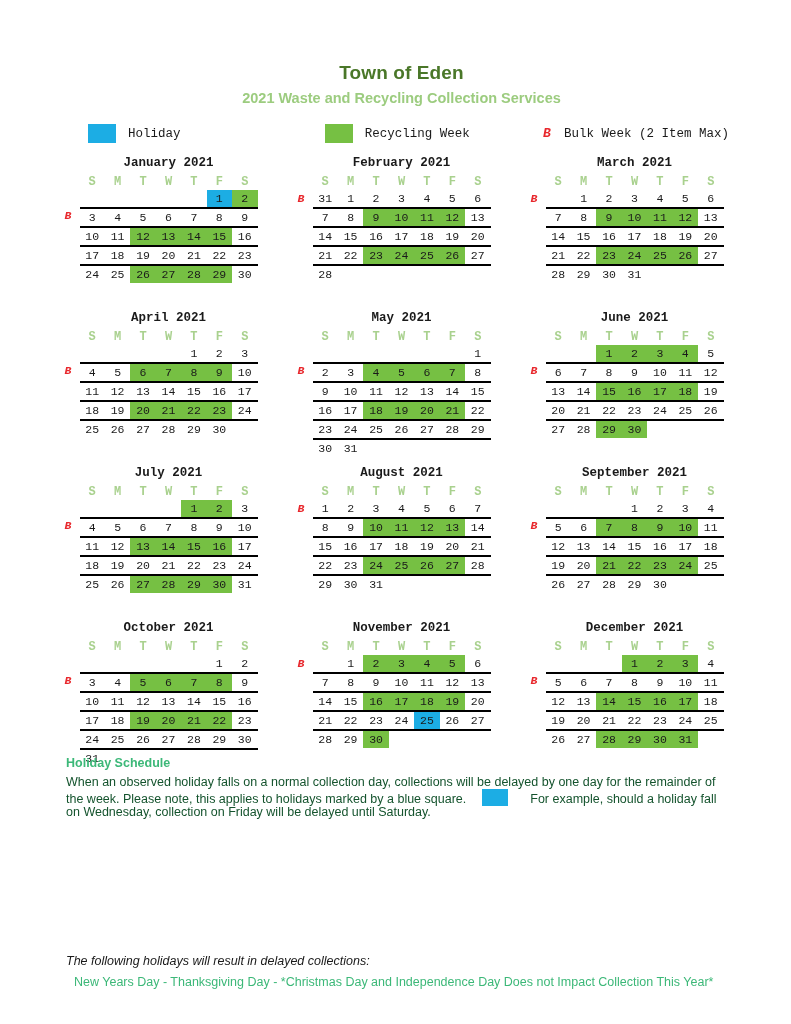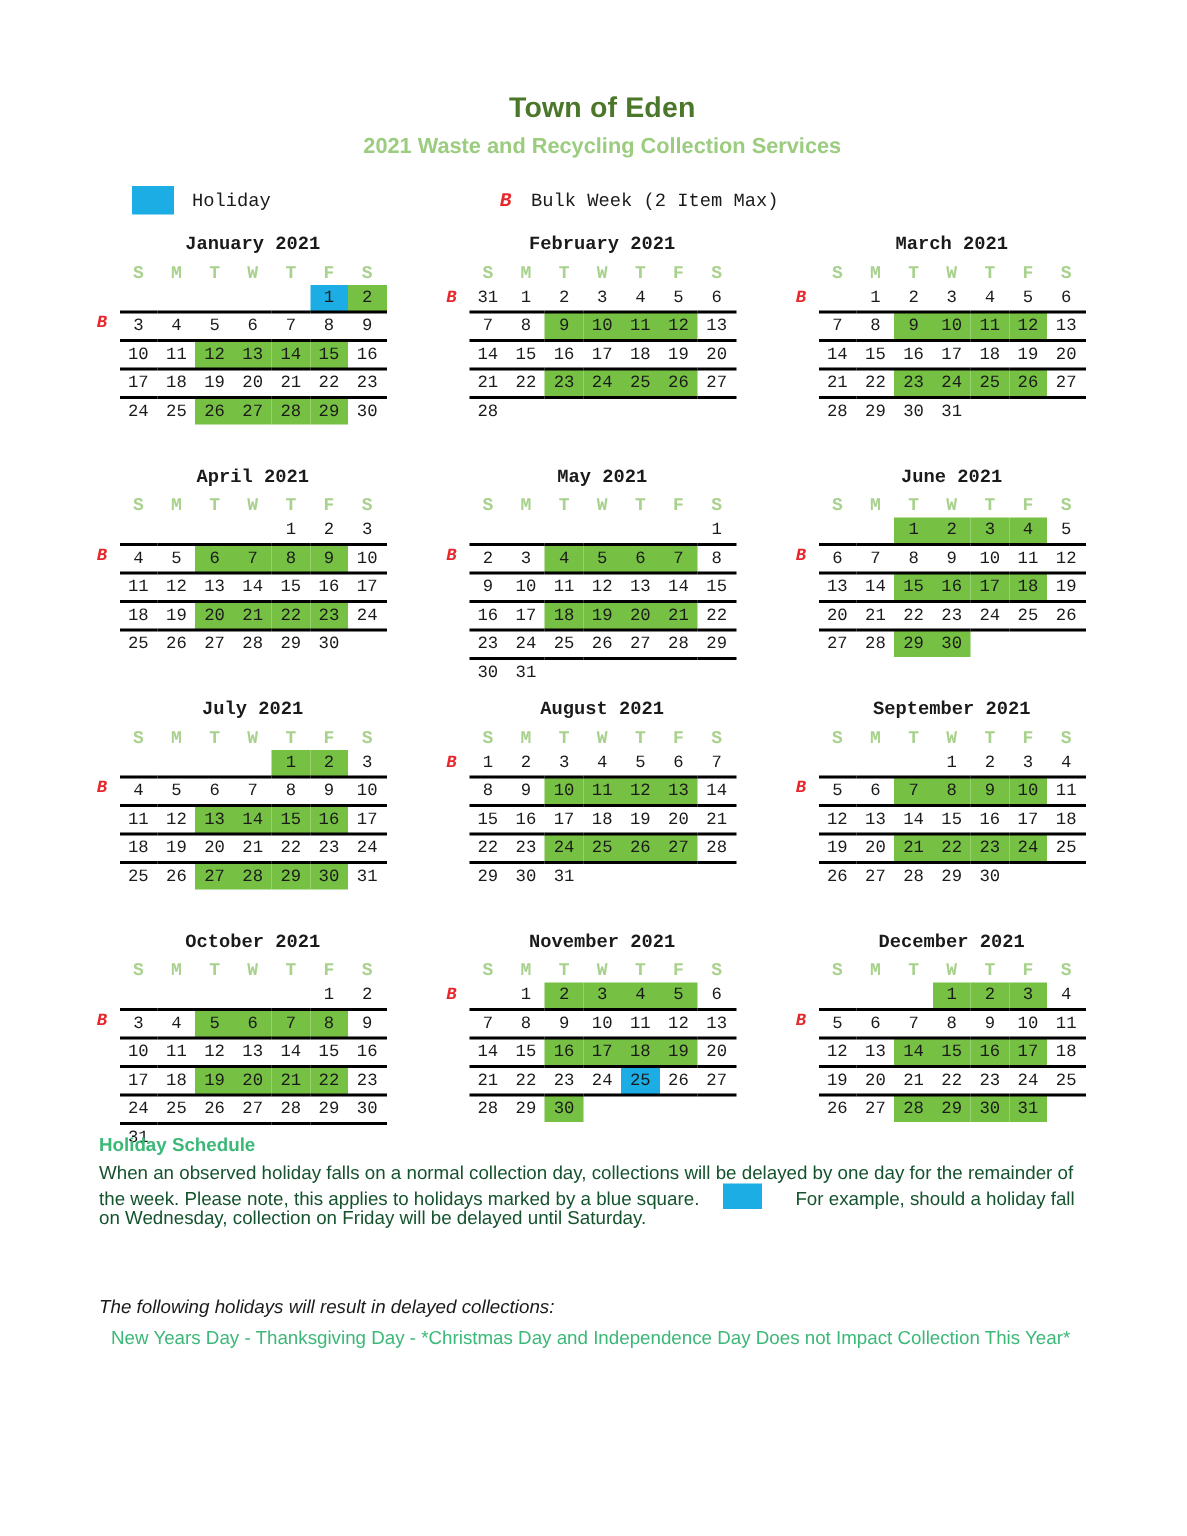--- a/index.html
+++ b/index.html
@@ -154,21 +154,21 @@
     height: 17px;
     background: #1cade4;
     vertical-align: -3px;
     margin: 0 22px 0 16px;
   }
 
   
   .footer {
     position: absolute;
     left: 66px;
-    top: 861px;
+    top: 951px;
     width: 680px;
   }
   .footer-line1 {
     font-size: 12.5px;
     font-style: italic;
     color: #1a1a1a;
     line-height: 21px;
   }
   .footer-line2 {
     font-size: 12.5px;
@@ -182,20 +182,24 @@
 
 <div class="header">
   <div class="title">Town of Eden</div>
   <div class="subtitle">2021 Waste and Recycling Collection Services</div>
 </div>
 
 <div class="legend">
   <div class="legend-item holiday">
     <span class="swatch blue"></span>
     <span class="legend-label">Holiday</span>
+  </div>
+  <div class="legend-item recycling">
+    <span class="swatch green"></span>
+    <span class="legend-label">Recycling Week</span>
   </div>
   <div class="legend-item bulk">
     <span class="bulk-glyph">B</span>
     <span class="legend-label">Bulk Week (2 Item Max)</span>
   </div>
 </div>
 
 <div class="cal-grid" id="cal-grid">
     <div class="month">
       <div class="month-title">January 2021</div>

